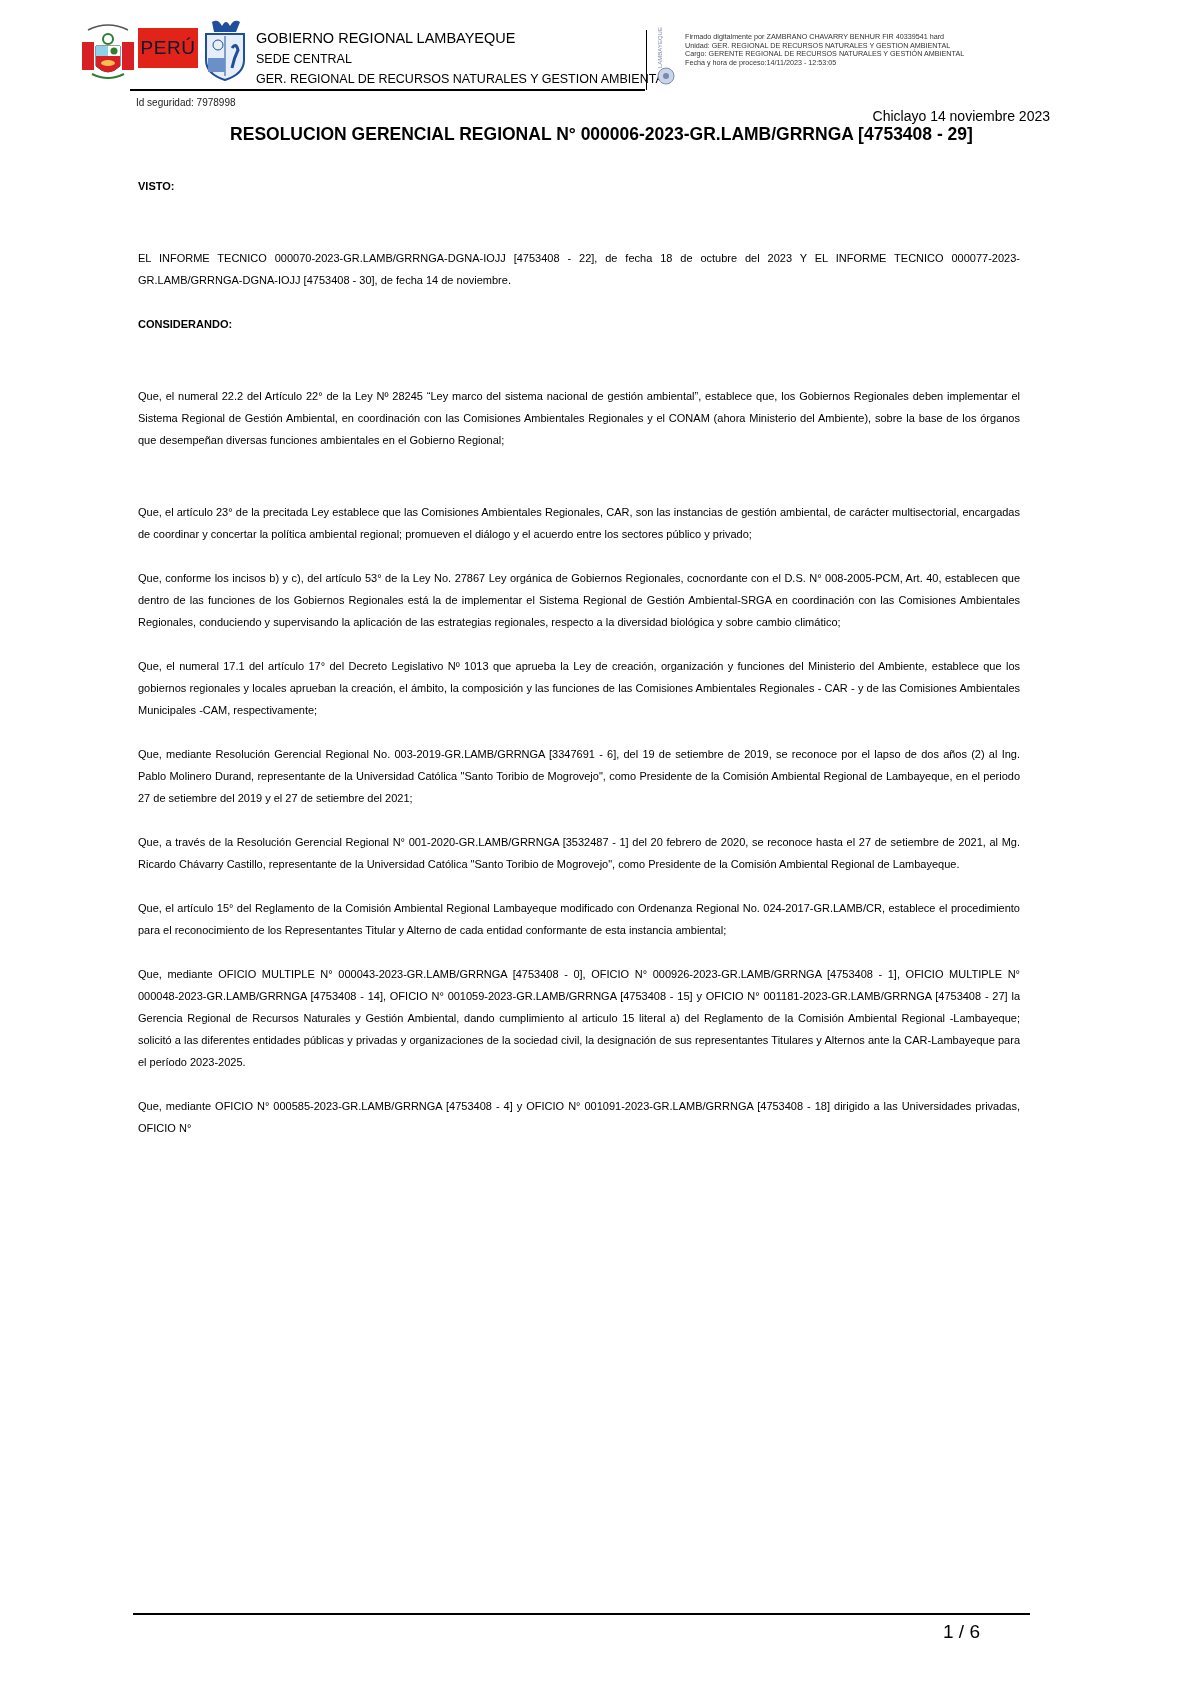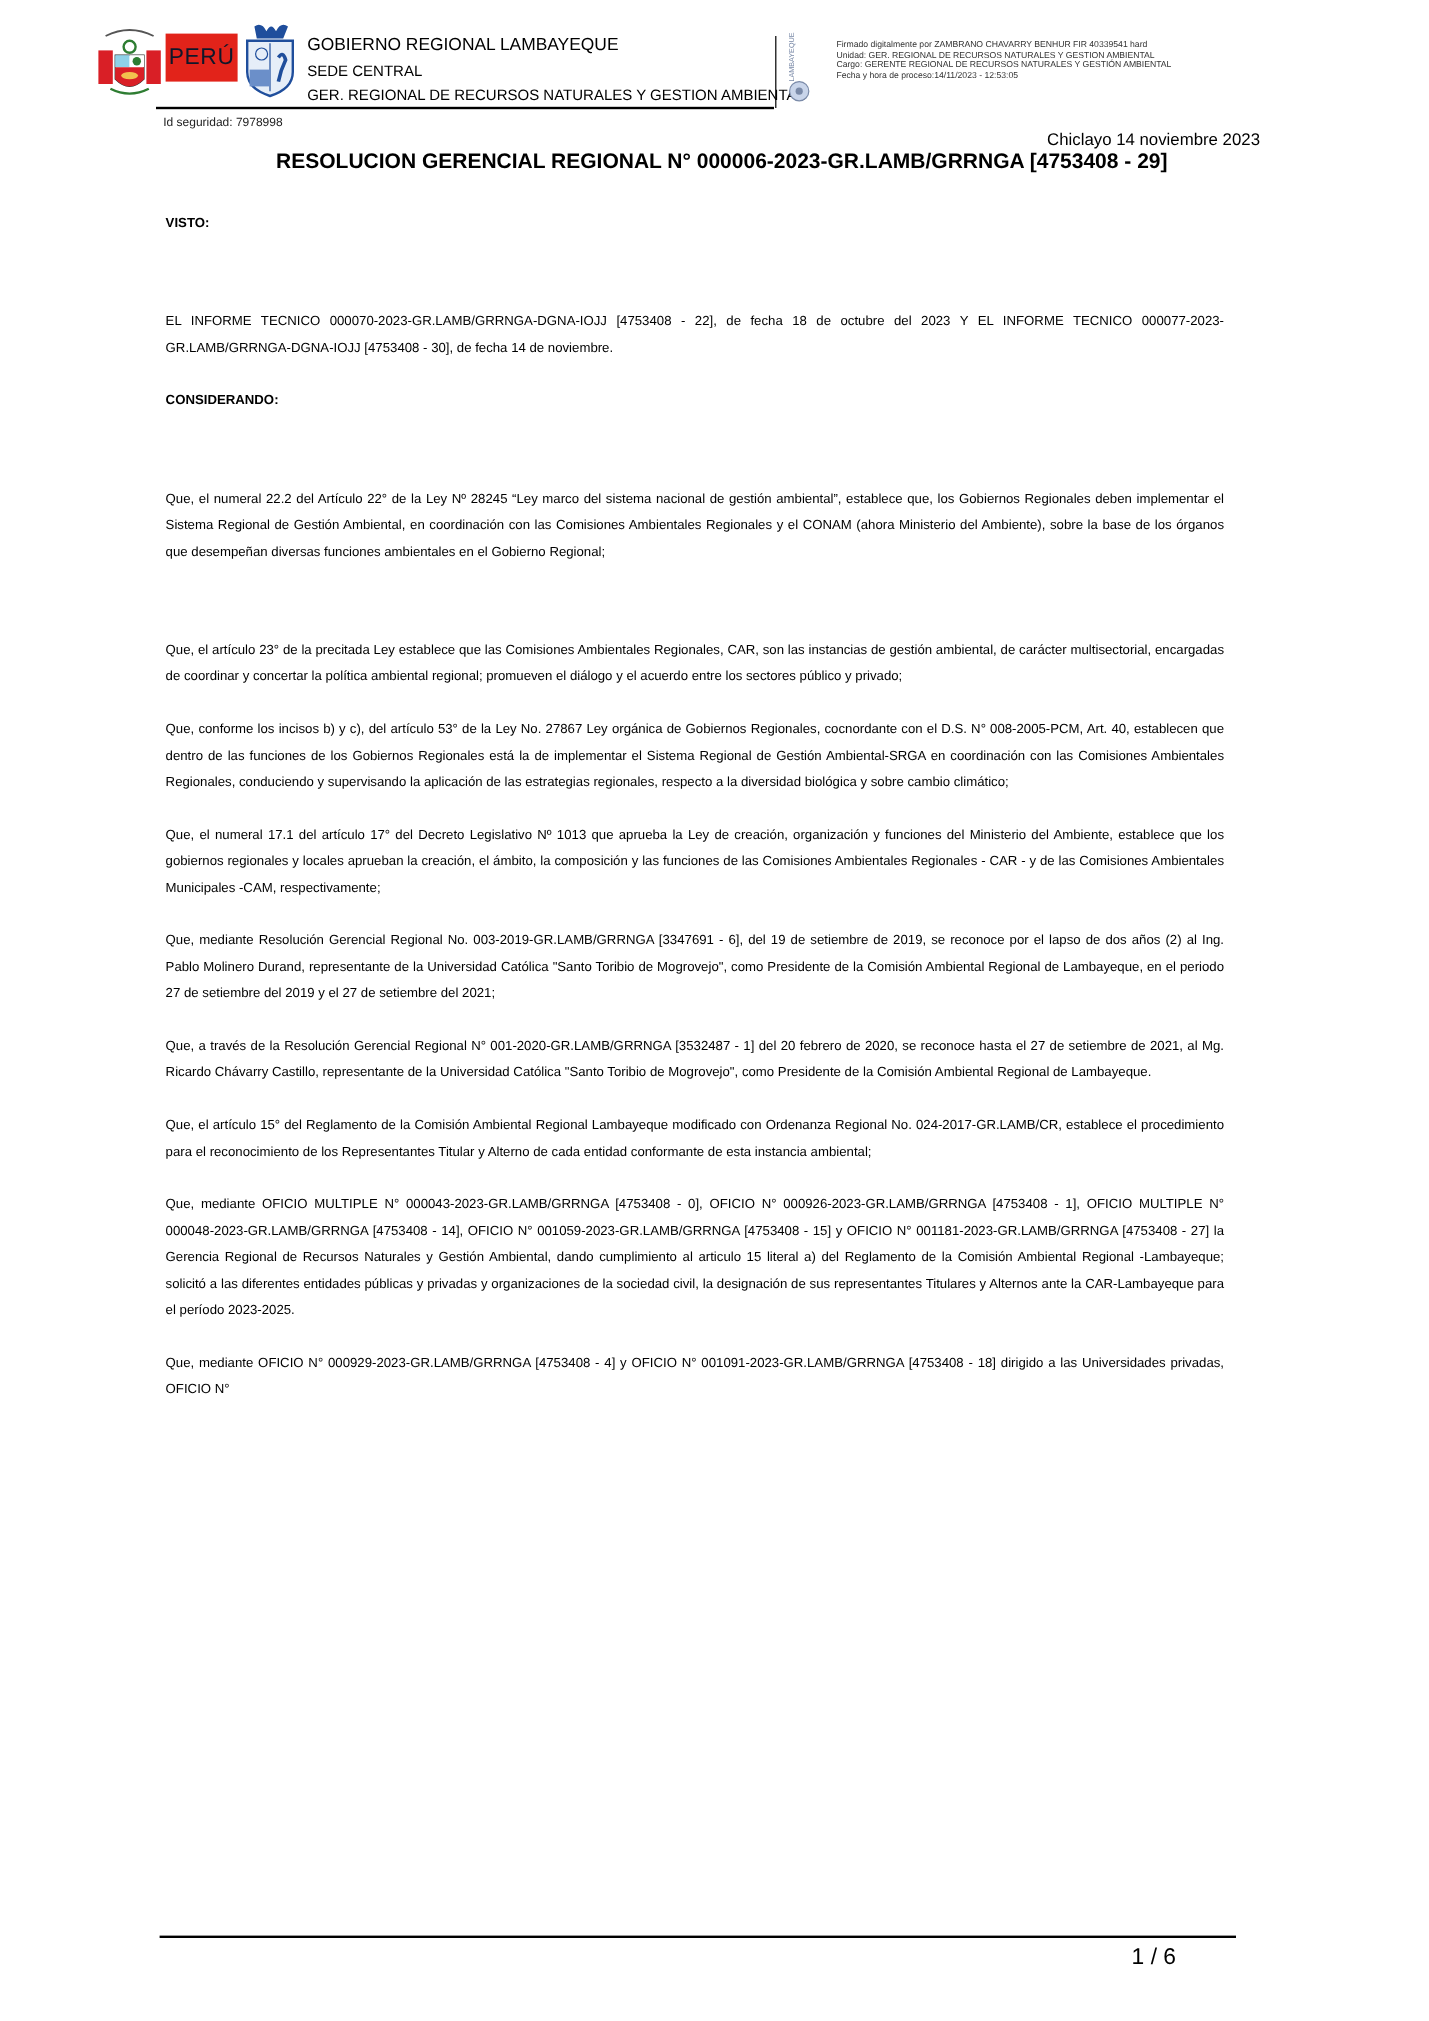--- a/index.html
+++ b/index.html
@@ -9,29 +9,29 @@
   #coat { left: 80px; top: 22px; width: 56px; height: 62px; }
   #peru-box { left: 138px; top: 28px; width: 60px; height: 40px; background: #e2231a; color: #0f172a; font-size: 19px; display: flex; align-items: center; justify-content: center; letter-spacing: 0.5px; }
   #region-crest { left: 202px; top: 18px; width: 46px; height: 64px; }
   .hdr-line { left: 256px; font-weight: normal; white-space: nowrap; }
   #hdr-l1 { top: 30px; font-size: 14.5px; }
   #hdr-l2 { top: 52px; font-size: 12.5px; }
   #hdr-l3 { top: 72px; font-size: 12.5px; }
   #hdr-rule { left: 130px; top: 89px; width: 515px; height: 2px; background: #000; }
   #hdr-vrule { left: 646px; top: 30px; width: 1px; height: 60px; background: #000; }
   #sig-crest { left: 652px; top: 14px; width: 28px; height: 74px; }
-  #sig-block { left: 685px; top: 33px; font-size: 7.2px; line-height: 8.6px; color: #333; white-space: nowrap; margin-left: 12px; }
+  #sig-block { left: 685px; top: 33px; font-size: 7.2px; line-height: 8.6px; color: #333; white-space: nowrap; }
   #sec-id { left: 136px; top: 97px; font-size: 10px; color: #222; }
   #place-date { right: 141px; top: 108px; font-size: 14px; }
   #res-title { left: 0; width: 1191px; top: 124px; text-align: center; font-weight: bold; font-size: 17.5px; padding-left: 16px; }
   #res-title span { position: relative; left: -10px; }
   
   #body { left: 138px; top: 175px; width: 882px; font-size: 11px; line-height: 22px; }
   .heading { font-weight: bold; margin: 0 0 22px 0; }
-  .para { text-align: justify; margin: 16px 0 22px 0; }
+  .para { text-align: justify; margin: 6px 0 22px 0; }
   .gap { height: 22px; }
   
   #foot-rule { left: 133px; top: 1613px; width: 897px; height: 2px; background: #000; }
   #page-num { right: 211px; top: 1621px; font-size: 19px; }
 </style>
 </head>
 <body>
 
 <div class="abs" id="coat">
   <svg width="56" height="62" viewBox="0 0 56 62">
@@ -93,17 +93,17 @@
   <div class="gap"></div>
   <div class="para">Que, el numeral 22.2 del Artículo 22° de la Ley Nº 28245 “Ley marco del sistema nacional de gestión ambiental”, establece que, los Gobiernos Regionales deben implementar el Sistema Regional de Gestión Ambiental, en coordinación con las Comisiones Ambientales Regionales y el CONAM (ahora Ministerio del Ambiente), sobre la base de los órganos que desempeñan diversas funciones ambientales en el Gobierno Regional;</div>
   <div class="gap"></div>
   <div class="para">Que, el artículo 23° de la precitada Ley establece que las Comisiones Ambientales Regionales, CAR, son las instancias de gestión ambiental, de carácter multisectorial, encargadas de coordinar y concertar la política ambiental regional; promueven el diálogo y el acuerdo entre los sectores público y privado;</div>
   <div class="para">Que, conforme los incisos b) y c), del artículo 53° de la Ley No. 27867 Ley orgánica de Gobiernos Regionales, cocnordante con el D.S. N° 008-2005-PCM, Art. 40, establecen que dentro de las funciones de los Gobiernos Regionales está la de implementar el Sistema Regional de Gestión Ambiental-SRGA en coordinación con las Comisiones Ambientales Regionales, conduciendo y supervisando la aplicación de las estrategias regionales, respecto a la diversidad biológica y sobre cambio climático;</div>
   <div class="para">Que, el numeral 17.1 del artículo 17° del Decreto Legislativo Nº 1013 que aprueba la Ley de creación, organización y funciones del Ministerio del Ambiente, establece que los gobiernos regionales y locales aprueban la creación, el ámbito, la composición y las funciones de las Comisiones Ambientales Regionales - CAR - y de las Comisiones Ambientales Municipales -CAM, respectivamente;</div>
   <div class="para">Que, mediante Resolución Gerencial Regional No. 003-2019-GR.LAMB/GRRNGA [3347691 - 6], del 19 de setiembre de 2019, se reconoce por el lapso de dos años (2) al Ing. Pablo Molinero Durand, representante de la Universidad Católica "Santo Toribio de Mogrovejo", como Presidente de la Comisión Ambiental Regional de Lambayeque, en el periodo 27 de setiembre del 2019 y el 27 de setiembre del 2021;</div>
   <div class="para">Que, a través de la Resolución Gerencial Regional N° 001-2020-GR.LAMB/GRRNGA [3532487 - 1] del 20 febrero de 2020, se reconoce hasta el 27 de setiembre de 2021, al Mg. Ricardo Chávarry Castillo, representante de la Universidad Católica "Santo Toribio de Mogrovejo", como Presidente de la Comisión Ambiental Regional de Lambayeque.</div>
   <div class="para">Que, el artículo 15° del Reglamento de la Comisión Ambiental Regional Lambayeque modificado con Ordenanza Regional No. 024-2017-GR.LAMB/CR, establece el procedimiento para el reconocimiento de los Representantes Titular y Alterno de cada entidad conformante de esta instancia ambiental;</div>
   <div class="para">Que, mediante OFICIO MULTIPLE N° 000043-2023-GR.LAMB/GRRNGA [4753408 - 0], OFICIO N° 000926-2023-GR.LAMB/GRRNGA [4753408 - 1], OFICIO MULTIPLE N° 000048-2023-GR.LAMB/GRRNGA [4753408 - 14], OFICIO N° 001059-2023-GR.LAMB/GRRNGA [4753408 - 15] y OFICIO N° 001181-2023-GR.LAMB/GRRNGA [4753408 - 27] la Gerencia Regional de Recursos Naturales y Gestión Ambiental, dando cumplimiento al articulo 15 literal a) del Reglamento de la Comisión Ambiental Regional -Lambayeque; solicitó a las diferentes entidades públicas y privadas y organizaciones de la sociedad civil, la designación de sus representantes Titulares y Alternos ante la CAR-Lambayeque  para el período 2023-2025.</div>
-  <div class="para">Que, mediante OFICIO N° 000929-2023-GR.LAMB/GRRNGA [4753408 - 4] y OFICIO N° 001091-2023-GR.LAMB/GRRNGA [4753408 - 18] dirigido a las Universidades privadas, OFICIO N°</div>
+  <div class="para">Que, mediante OFICIO N° 000585-2023-GR.LAMB/GRRNGA [4753408 - 4] y OFICIO N° 001091-2023-GR.LAMB/GRRNGA [4753408 - 18] dirigido a las Universidades privadas, OFICIO N°</div>
 </div>
 
 <div class="abs" id="foot-rule"></div>
 <div class="abs" id="page-num">1 / 6</div>
 
 </body></html>

